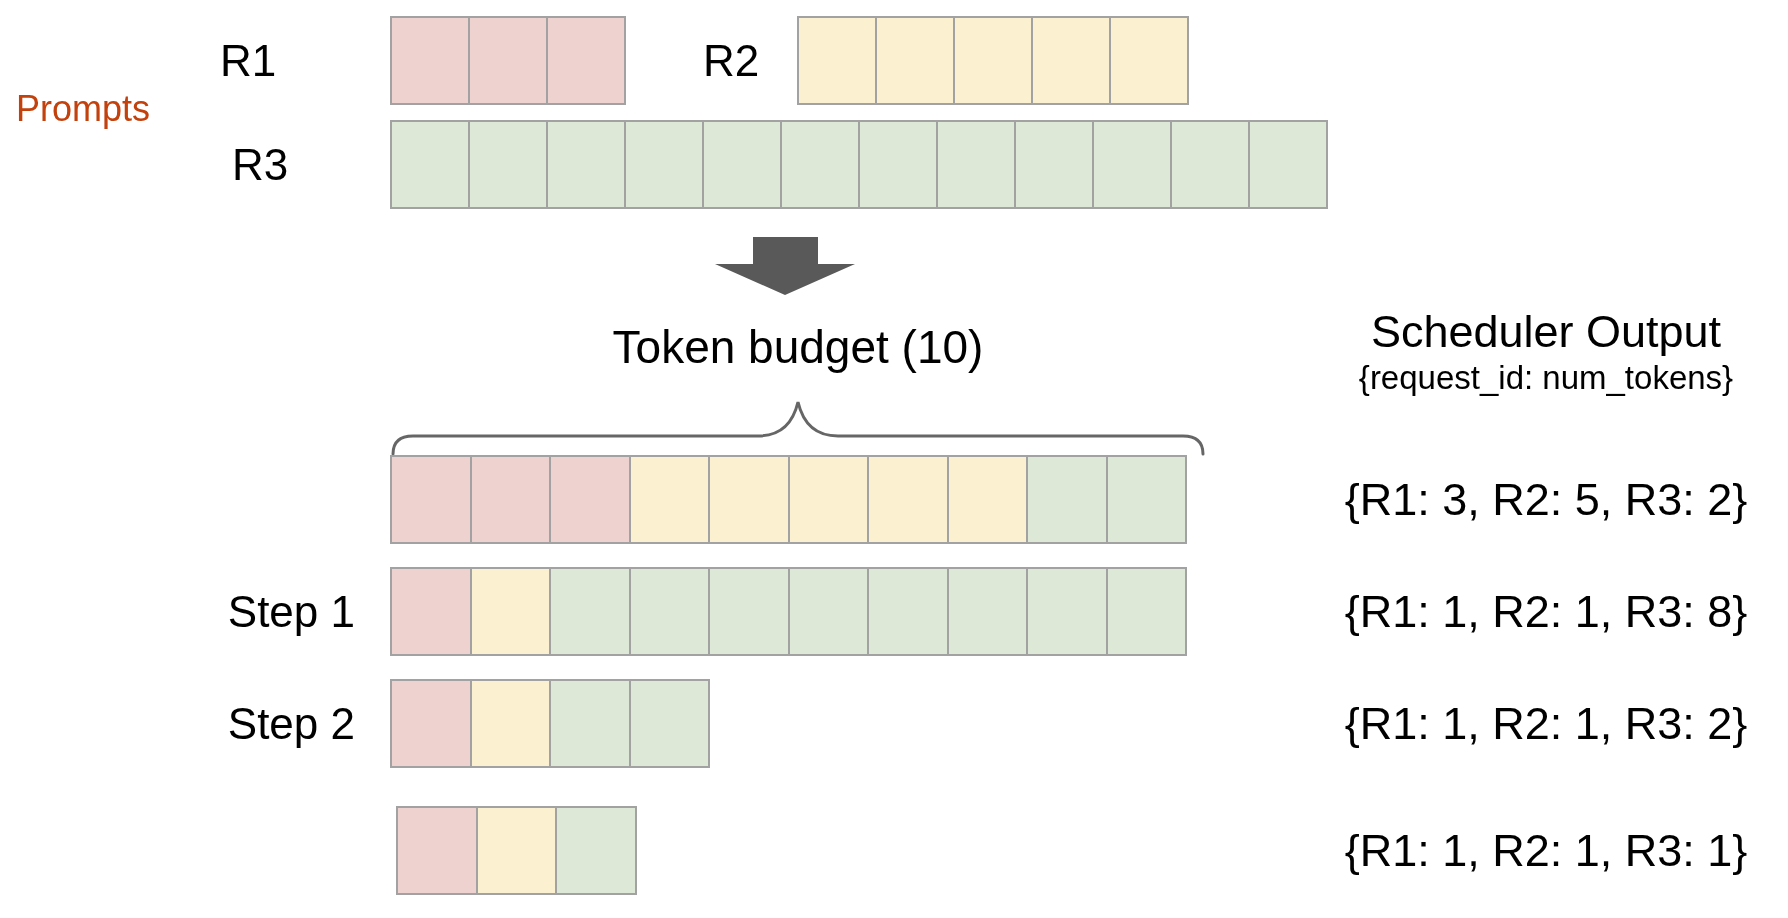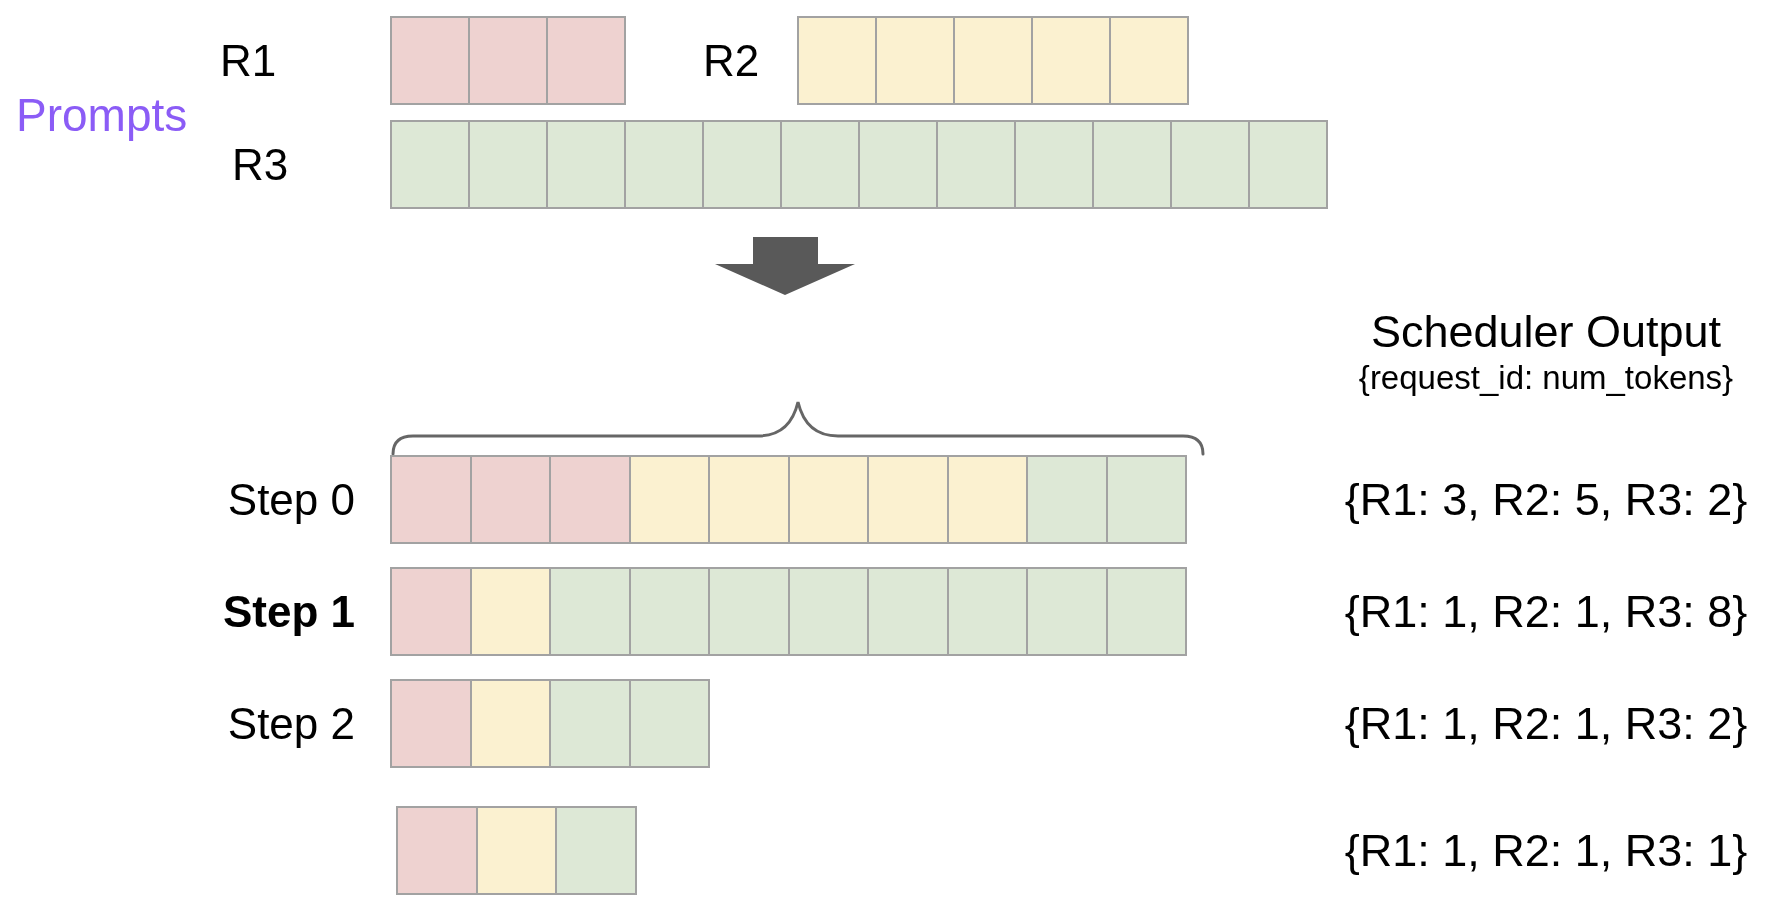--- a/index.html
+++ b/index.html
@@ -7,22 +7,22 @@
     position: relative;
     width: 1788px;
     height: 918px;
     background: #ffffff;
     font-family: "Liberation Sans", sans-serif;
     color: #000000;
     overflow: hidden;
   }
   .abs { position: absolute; }
   .label {
-    font-size: 46px;
-    color: #8b5cf6;
+    font-size: 36px;
+    color: #c2410c;
     white-space: nowrap;
   }
   .row-label {
     height: 89px;
     line-height: 89px;
     font-size: 44px;
     white-space: nowrap;
   }
   .strip {
     position: absolute;
@@ -100,46 +100,46 @@
       <div class="cell" style="background: rgb(221, 232, 214); border-color: rgb(162, 162, 162);"></div>
       <div class="cell" style="background: rgb(221, 232, 214); border-color: rgb(162, 162, 162);"></div>
       <div class="cell" style="background: rgb(221, 232, 214); border-color: rgb(162, 162, 162);"></div>
       <div class="cell" style="background: rgb(221, 232, 214); border-color: rgb(162, 162, 162);"></div>
     </div>
 
   <svg class="abs" style="left:715px; top:237px;" width="140" height="58" viewBox="0 0 140 58">
     <polygon points="38,0 103,0 103,27 140,27 70,58 0,27 38,27" fill="#595959"></polygon>
   </svg>
 
+  <div class="abs budget-title" style="left:390px; top:320px;">Token budget (10)</div>
 
   <svg class="abs" style="left:390px; top:396px;" width="816" height="62" viewBox="0 0 816 62">
     <path d="M3,58 Q3,40 23,40 L368,40 Q400,40 408,6 Q416,40 448,40 L793,40 Q813,40 813,58" fill="none" stroke-width="3" stroke-linecap="round" stroke="#666666"></path>
   </svg>
 
   <div class="abs sched-col" style="left:1300px; top:306px;">
     <div class="sched-title">Scheduler Output</div>
     <div class="sched-subtitle">{request_id: num_tokens}</div>
   </div>
 
-  <div class="abs step-label" style="left:170px; top:455px;">Step 0</div>
   <div class="strip strip-step" style="left:390px; top:455px;">
       <div class="cell" style="background: rgb(238, 210, 208); border-color: rgb(162, 162, 162);"></div>
       <div class="cell" style="background: rgb(238, 210, 208); border-color: rgb(162, 162, 162);"></div>
       <div class="cell" style="background: rgb(238, 210, 208); border-color: rgb(162, 162, 162);"></div>
       <div class="cell" style="background: rgb(251, 241, 208); border-color: rgb(162, 162, 162);"></div>
       <div class="cell" style="background: rgb(251, 241, 208); border-color: rgb(162, 162, 162);"></div>
       <div class="cell" style="background: rgb(251, 241, 208); border-color: rgb(162, 162, 162);"></div>
       <div class="cell" style="background: rgb(251, 241, 208); border-color: rgb(162, 162, 162);"></div>
       <div class="cell" style="background: rgb(251, 241, 208); border-color: rgb(162, 162, 162);"></div>
       <div class="cell" style="background: rgb(221, 232, 214); border-color: rgb(162, 162, 162);"></div>
       <div class="cell" style="background: rgb(221, 232, 214); border-color: rgb(162, 162, 162);"></div>
     </div>
   <div class="abs sched-line" style="left:1300px; top:455px;">{R1: 3, R2: 5, R3: 2}</div>
 
-  <div class="abs step-label" style="left:170px; top:567px;font-weight:bold;">Step 1</div>
+  <div class="abs step-label" style="left:170px; top:567px;">Step 1</div>
   <div class="strip strip-step" style="left:390px; top:567px;">
       <div class="cell" style="background: rgb(238, 210, 208); border-color: rgb(162, 162, 162);"></div>
       <div class="cell" style="background: rgb(251, 241, 208); border-color: rgb(162, 162, 162);"></div>
       <div class="cell" style="background: rgb(221, 232, 214); border-color: rgb(162, 162, 162);"></div>
       <div class="cell" style="background: rgb(221, 232, 214); border-color: rgb(162, 162, 162);"></div>
       <div class="cell" style="background: rgb(221, 232, 214); border-color: rgb(162, 162, 162);"></div>
       <div class="cell" style="background: rgb(221, 232, 214); border-color: rgb(162, 162, 162);"></div>
       <div class="cell" style="background: rgb(221, 232, 214); border-color: rgb(162, 162, 162);"></div>
       <div class="cell" style="background: rgb(221, 232, 214); border-color: rgb(162, 162, 162);"></div>
       <div class="cell" style="background: rgb(221, 232, 214); border-color: rgb(162, 162, 162);"></div>

